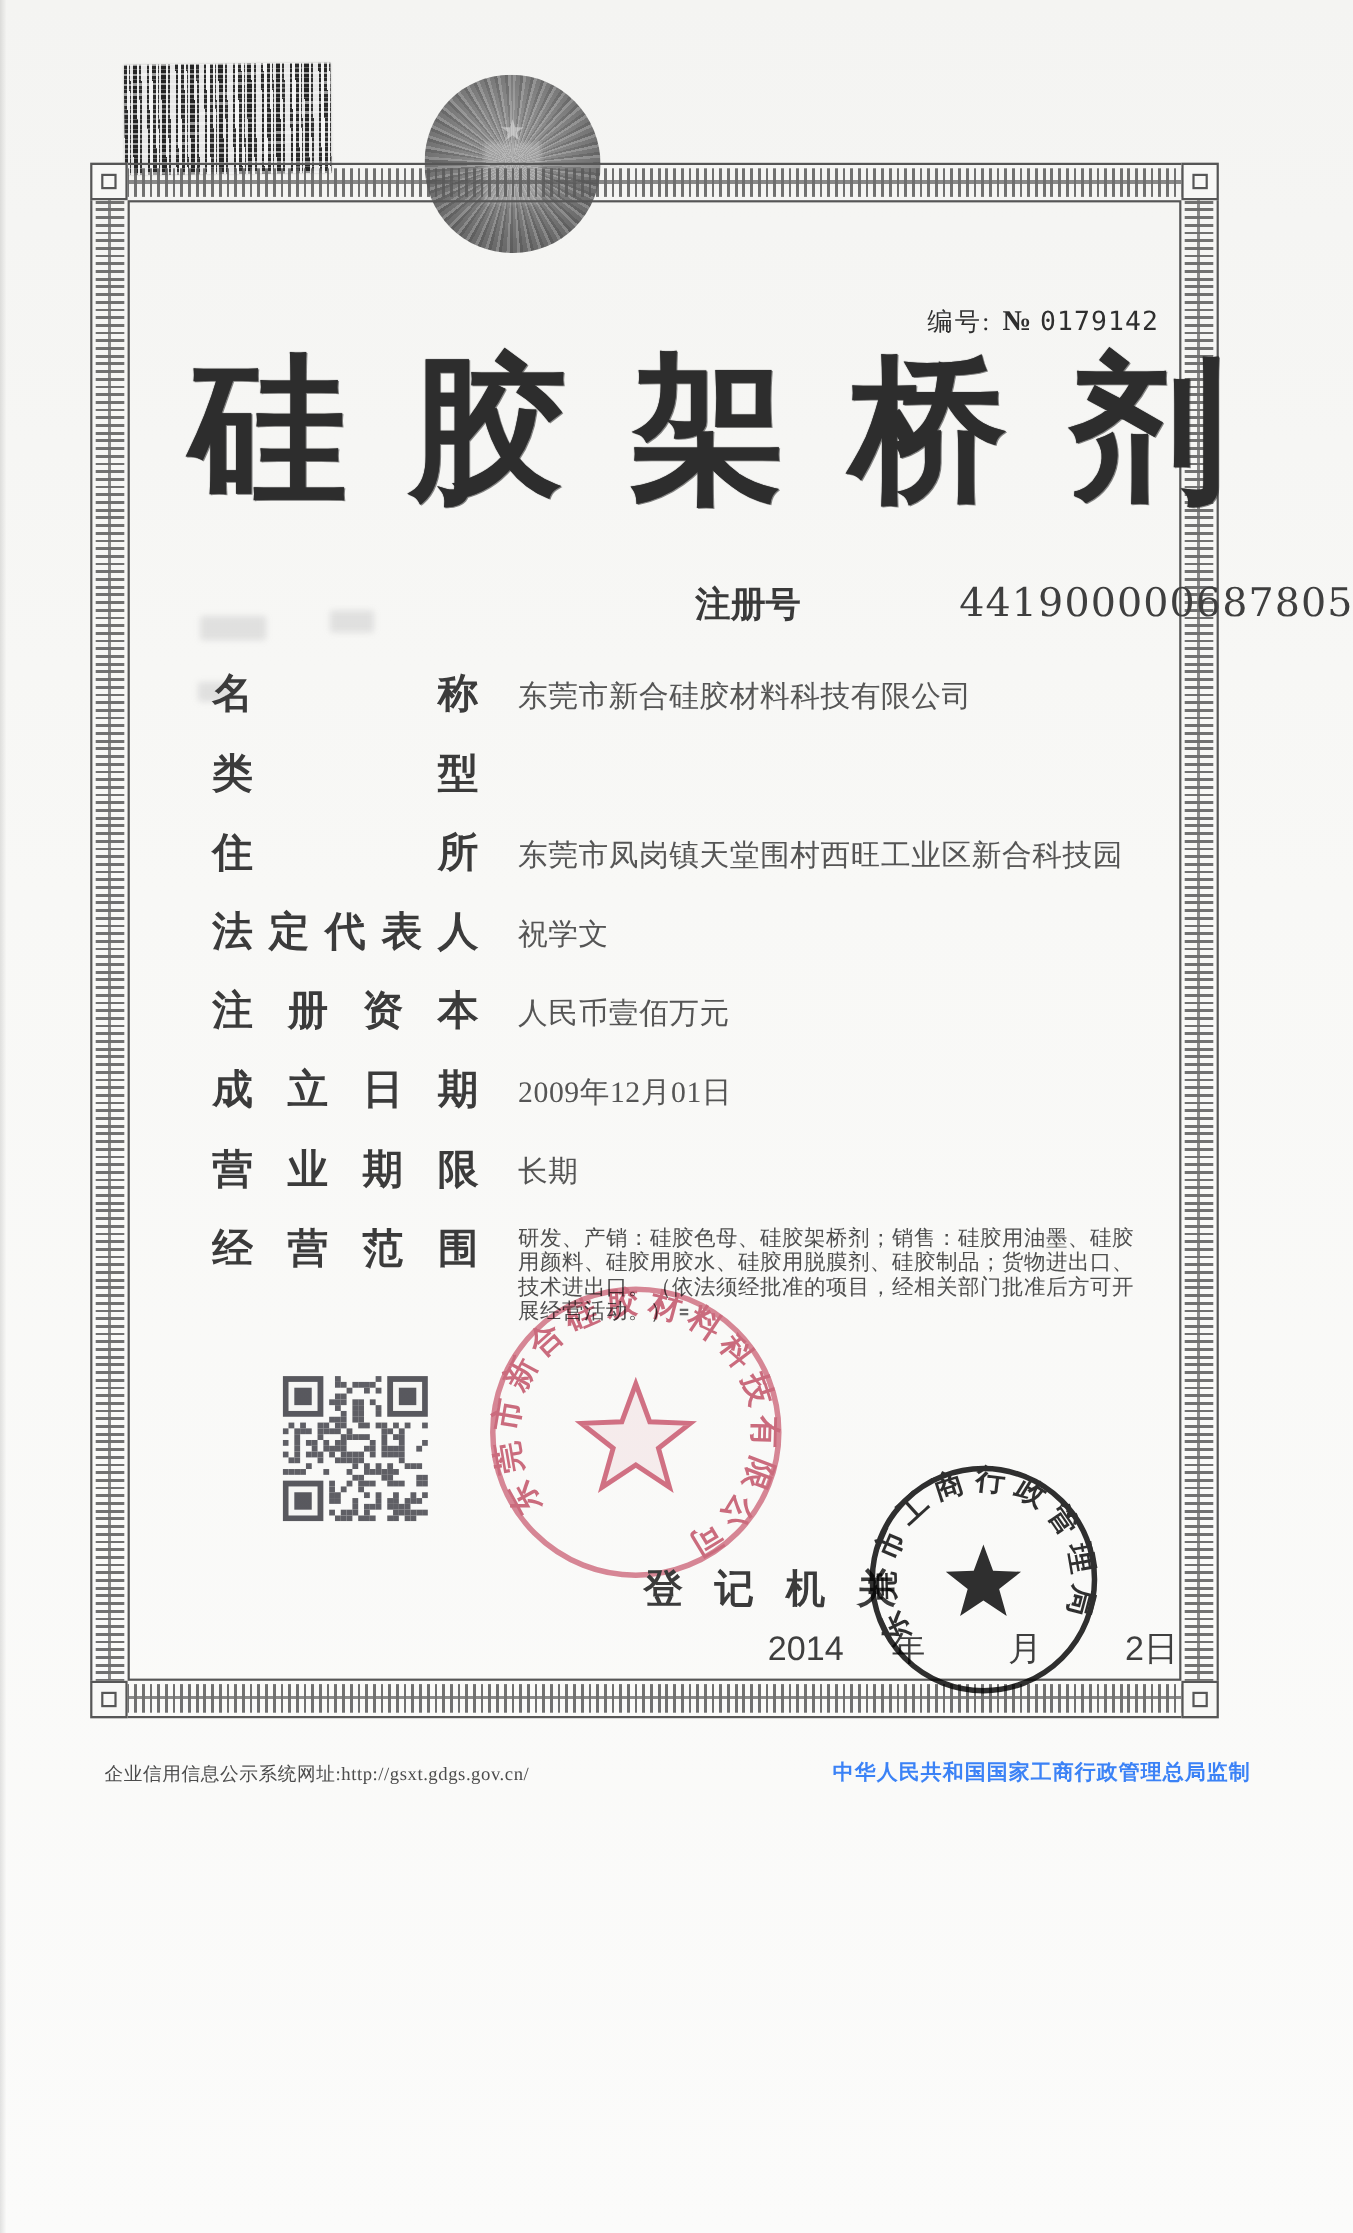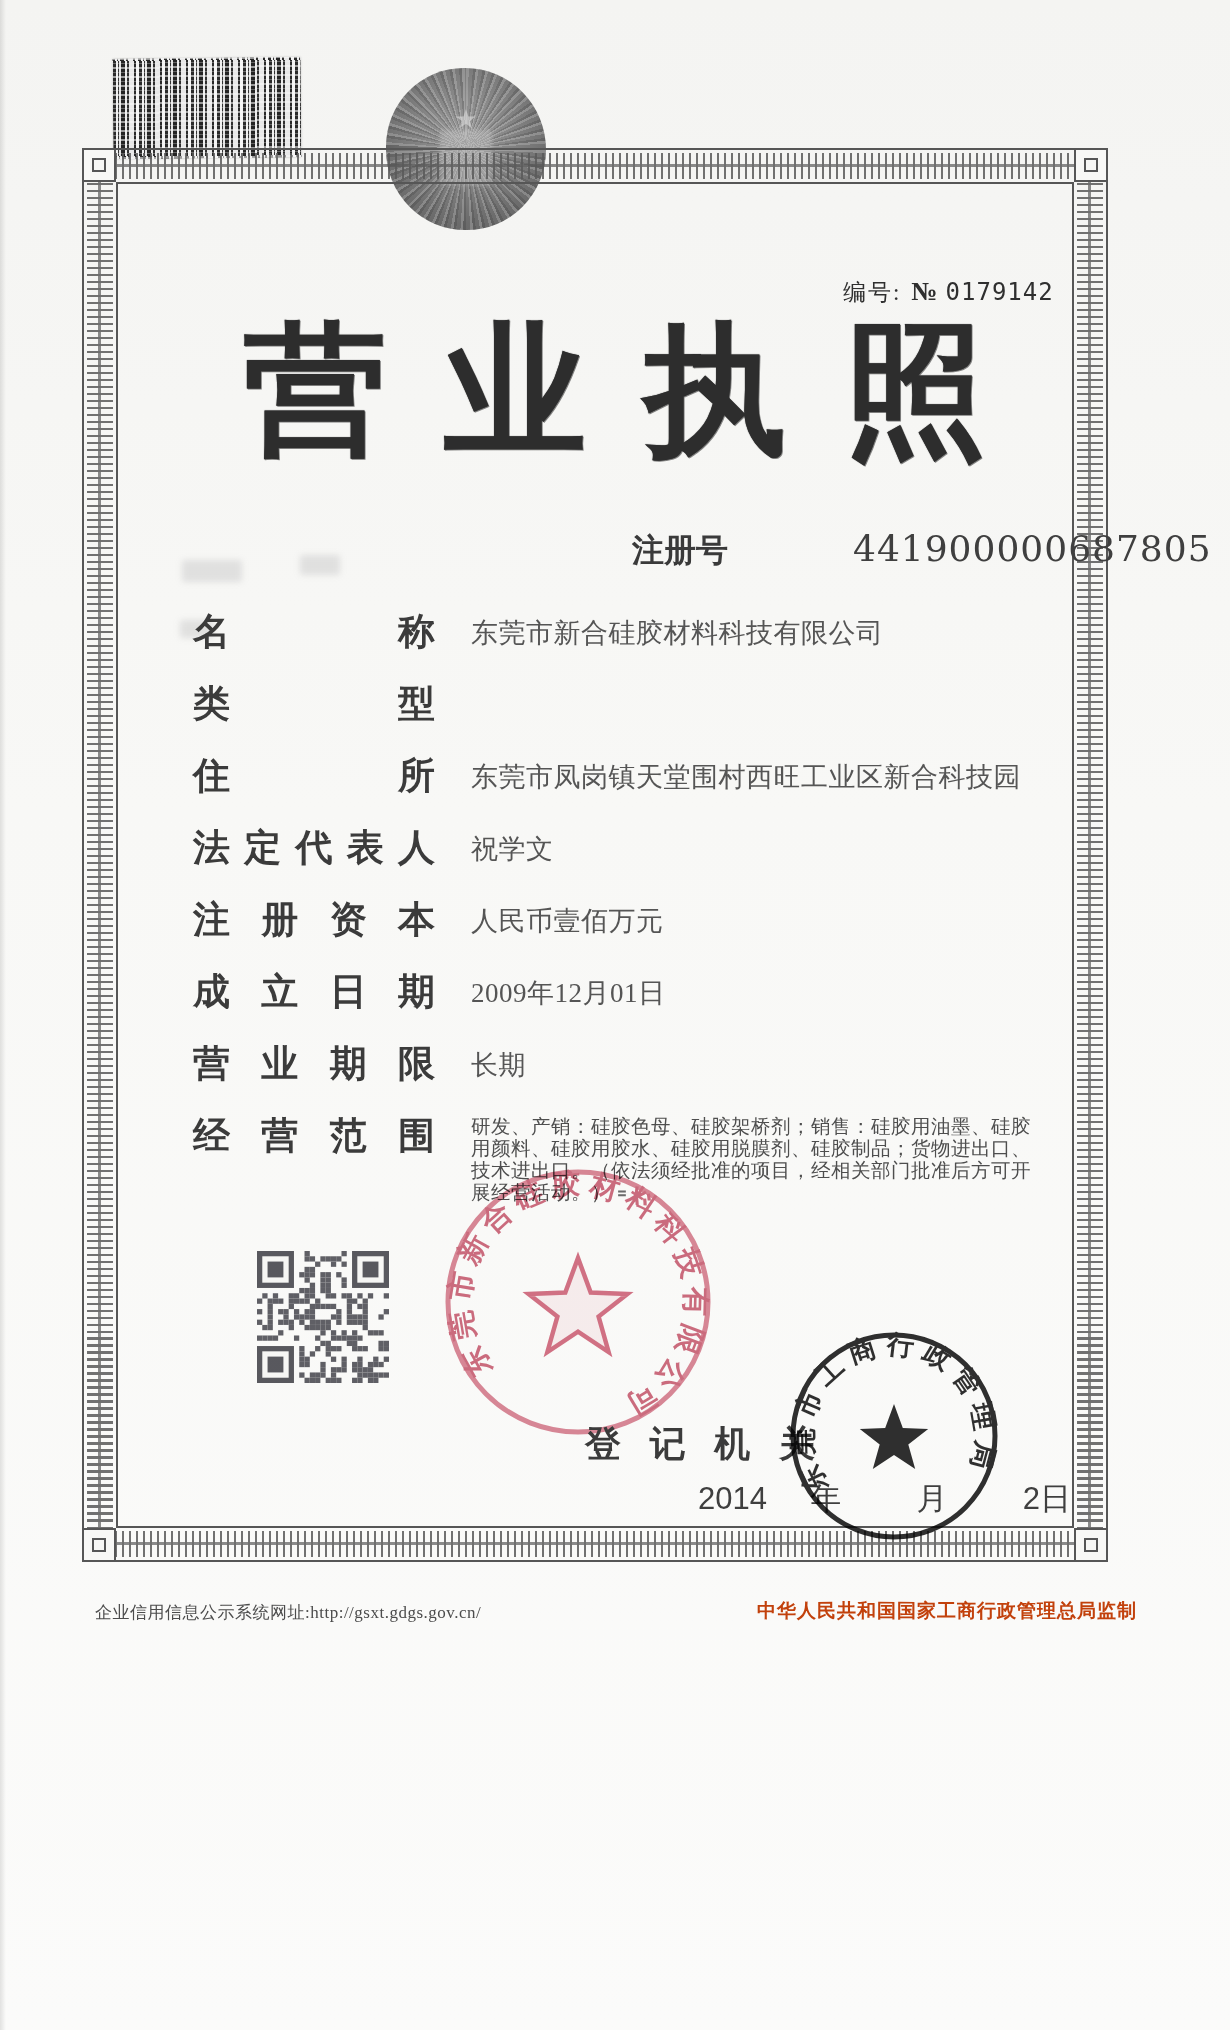--- a/index.html
+++ b/index.html
@@ -71,21 +71,21 @@
   .serial .no-digits { font-family:"DejaVu Sans Mono",monospace; font-size:24px; letter-spacing:1px; }
 
   .license-title {
     position:absolute; left:115px; top:296px; width:1000px; text-align:center;
     font-size:142px; font-weight:800; color:#2d2d2d; letter-spacing:58px; padding-left:58px;
     font-family:"Liberation Sans","DejaVu Sans",sans-serif;
     text-shadow:0 0 1px #2d2d2d, 1px 1px 0 rgba(45,45,45,.55);
     white-space:nowrap;
   }
 
-  .regno-row { position:absolute; left:632px; top:528px; display:flex; align-items:baseline; gap:23px; }
+  .regno-row { position:absolute; left:632px; top:528px; display:flex; align-items:baseline; gap:42px; }
   .regno-label { width:150px; font-size:32px; font-weight:600; color:#3a3a3a; }
   .regno-value { font-size:36px; color:#3f3f3f; letter-spacing:1px; font-family:"DejaVu Serif",serif;margin-left:48px; }
 
   
   .fields { position:absolute; left:193px; top:608px; width:882px; }
   .frow { display:flex; gap:36px; margin-bottom:24px; min-height:48px; align-items:flex-start; }
   .flabel {
     width:242px; flex:none; font-size:37px; font-weight:600; color:#3b3b3b;
     display:flex; justify-content:space-between; line-height:48px;
     font-family:"Liberation Serif",serif;
@@ -108,21 +108,21 @@
   
   .registrar-row { position:absolute; left:585px; top:1420px; display:flex; }
   .registrar-label { width:230px; font-size:36px; font-weight:600; color:#3b3b3b; display:flex; justify-content:space-between; }
   .issue-date { position:absolute; left:698px; top:1478px; font-size:31px; color:#3f3f3f; white-space:nowrap; font-family:Liberation Sans, sans-serif; }
   .issue-date span { display:inline-block; }
   .issue-date .gap-s { width:26px; } .issue-date .gap-m { width:58px; }
 
   
   .footer { position:absolute; left:95px; top:1598px; width:1042px; display:flex; justify-content:space-between; align-items:flex-end; }
   .footer-left  { font-size:17px; color:#4c4c4c; letter-spacing:.5px; font-family:"Liberation Serif",serif; }
-  .footer-right { font-size:19px; color:#c2410c; letter-spacing:1px; font-weight:600; }
+  .footer-right { font-size:19px; color:#3b82f6; letter-spacing:1px; font-weight:600; }
 
   
   #page::after { content:""; position:absolute; left:0; top:0; bottom:0; width:6px;
     background:linear-gradient(90deg, rgba(0,0,0,.10), transparent); pointer-events:none; }
 </style>
 </head>
 <body>
 
 <div id="page">
 
@@ -138,21 +138,21 @@
     <div class="corner tr"></div>
     <div class="corner bl"></div>
     <div class="corner br"></div>
     <div class="frame-inner"></div>
   </div>
 
   <div class="serial">
     <span>编号:</span><span class="no-mark">№</span><span class="no-digits">0179142</span>
   </div>
 
-  <div class="license-title">营业执照</div>
+  <div class="license-title">硅胶架桥剂</div>
 
   <div class="regno-row">
     <div class="regno-label"><span>注</span><span>册</span><span>号</span></div>
     <div class="regno-value">441900000687805</div>
   </div>
 
   <div class="smudge" style="left:182px;top:560px;width:60px;height:22px"></div>
   <div class="smudge" style="left:300px;top:555px;width:40px;height:20px"></div>
   <div class="smudge" style="left:180px;top:620px;width:34px;height:18px"></div>
 

